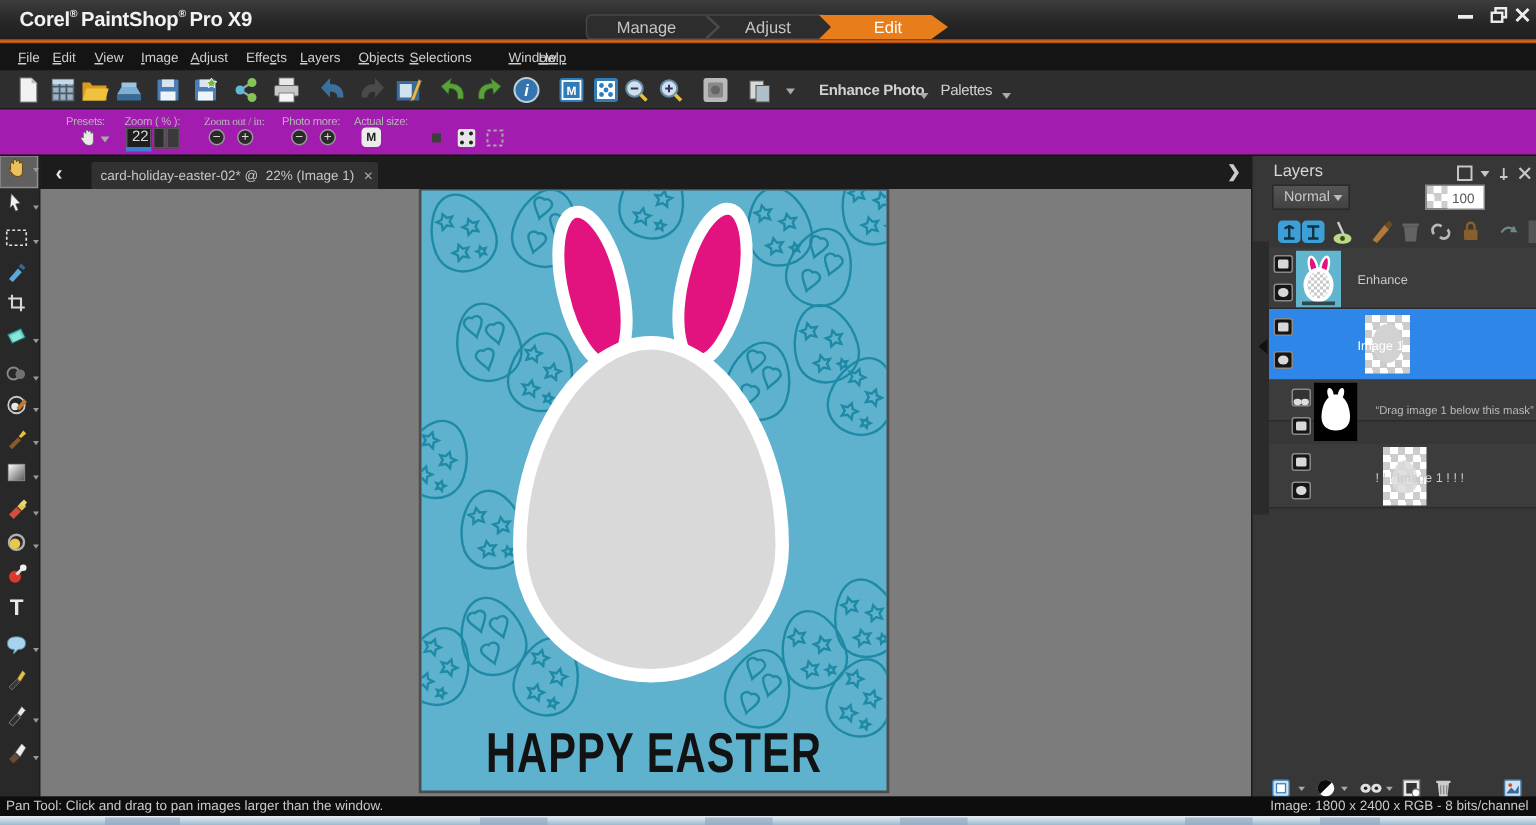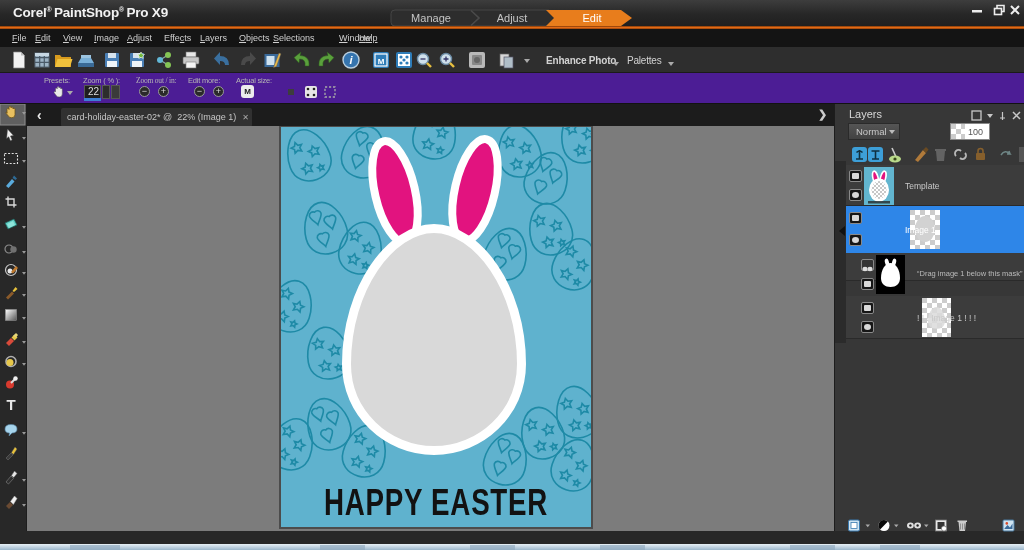--- a/index.html
+++ b/index.html
@@ -10,21 +10,21 @@
 #titletext{left:13px;top:5px;color:#f2f2f2;font-size:13.5px;font-weight:bold;letter-spacing:-0.2px;}
 #titletext sup{font-size:7px;}
 #orangeline{left:0;top:26px;width:1024px;height:3px;background:linear-gradient(#7e3708,#e06a16,#93400a);}
 .winbtn{top:2px;}
 #menubar{left:0;top:29px;width:1024px;height:18px;background:#141414;}
 .menu{position:absolute;top:4px;color:#cfcfcf;font-size:9px;}
 .menu u{text-decoration:underline;}
 #toolbar{left:0;top:47px;width:1024px;height:26px;background:#2e2e2e;border-bottom:1px solid #1b1b1b;}
 .tbtext{position:absolute;top:8px;color:#d2d2d2;font-size:10px;letter-spacing:-0.2px;}
 .ddt{position:absolute;width:0;height:0;border-left:3px solid transparent;border-right:3px solid transparent;border-top:4px solid #aaa;}
-#toolopts{left:0;top:73px;width:1024px;height:31px;background:#4c1d95;border-bottom:1px solid #121212;}
+#toolopts{left:0;top:73px;width:1024px;height:31px;background:#a21caf;border-bottom:1px solid #121212;}
 .tolabel{position:absolute;top:3px;color:#b5b5b5;font-size:7.5px;letter-spacing:-0.2px;white-space:nowrap;}
 .circbtn{position:absolute;top:13px;width:11px;height:11px;border-radius:50%;background:#2a2a2a;border:1px solid #9a9a9a;color:#ddd;font-size:9px;line-height:9px;text-align:center;}
 #leftpanel{left:0;top:104px;width:27px;height:427px;background:#282828;border-right:1px solid #1d1d1d;}
 #tabbar{left:27px;top:104px;width:807px;height:24px;background:#1c1c1c;}
 #doctab{left:61px;top:108px;width:191px;height:19px;background:#313131;border-radius:2px;color:#c6c6c6;font-size:9px;line-height:19px;white-space:nowrap;}
 #canvas{left:27px;top:126px;width:807px;height:405px;background:#7c7c7c;overflow:hidden;}
 #layers{left:834px;top:104px;width:190px;height:427px;background:#373737;border-left:1px solid #1d1d1d;}
 .lrow{position:absolute;left:11px;width:179px;background:#3c3c3c;}
 .chk{background:repeating-conic-gradient(#ffffff 0% 25%, #cccccc 0% 50%) 0 0/10px 10px;margin-left:46px;}
 .sicon{position:absolute;width:13px;height:12px;background:#161616;border:1px solid #8a8a8a;border-radius:2px;}
@@ -169,21 +169,21 @@
     <span class="ddt" style="left:524px;top:12px;"></span>
     <span class="tbtext" style="left:546px;font-weight:bold;">Enhance Photo</span>
     <span class="ddt" style="left:613px;top:15px;"></span>
     <span class="tbtext" style="left:627px;">Palettes</span>
     <span class="ddt" style="left:668px;top:15px;"></span>
   </div>
   <div class="abs" id="toolopts">
     <span class="tolabel" style="left:44px;">Presets:</span>
     <span class="tolabel" style="left:83px;">Zoom ( % ):</span>
     <span class="tolabel" style="left:136px;font-family:Liberation Serif, serif;">Zoom out / in:</span>
-    <span class="tolabel" style="left:188px;">Edit more:</span>
+    <span class="tolabel" style="left:188px;">Photo more:</span>
     <span class="tolabel" style="left:236px;">Actual size:</span>
 
     <svg class="abs" style="left:52px;top:13px;" width="13" height="13" viewBox="0 0 13 13">
         <path d="M3.5 6 L3.5 3 Q3.5 2 4.4 2 Q5.2 2 5.2 3 L5.2 1.6 Q5.2 .6 6.1 .6 Q7 .6 7 1.6 L7 2 Q7 1.2 7.9 1.2 Q8.7 1.2 8.7 2.2 L8.7 3 Q8.7 2.4 9.5 2.4 Q10.3 2.4 10.3 3.4 L10.3 8 Q10.3 11 7.2 11 Q5 11 4.1 9.4 L2.2 6.8 Q1.6 6 2.4 5.5 Q3 5.2 3.5 6 Z" fill="#e8e8e8" stroke="#555" stroke-width=".5"></path>
       </svg>
     <span class="ddt" style="left:67px;top:18px;"></span>
     <div class="abs" style="left:84px;top:12px;width:17px;height:14px;background:#1e1e1e;border:1px solid #565656;color:#ddd;font-size:10px;line-height:12px;padding-left:3px;">22</div>
     <div class="abs" style="left:102px;top:12px;width:8px;height:14px;background:#2c2c2c;border:1px solid #565656;"></div>
     <div class="abs" style="left:111px;top:12px;width:9px;height:14px;background:#3a3a3a;border:1px solid #565656;"></div>
     <div class="abs" style="left:84px;top:25px;width:17px;height:2.5px;background:#3d7fd4;"></div>
@@ -426,21 +426,21 @@
           <g transform="rotate(-14 11.5 11)">
             <ellipse cx="11.5" cy="11" rx="2.6" ry="7" fill="#e2137f" stroke="#fff" stroke-width="1.6"></ellipse>
           </g>
           <g transform="rotate(14 19 11)">
             <ellipse cx="19" cy="11" rx="2.6" ry="7" fill="#e2137f" stroke="#fff" stroke-width="1.6"></ellipse>
           </g>
           <ellipse cx="15" cy="23" rx="10" ry="11.5" fill="#fff"></ellipse>
           <ellipse cx="15" cy="23" rx="7.5" ry="9" fill="url(#mc)"></ellipse>
           <rect x="4" y="34" width="22" height="2.5" fill="#222" opacity=".75"></rect>
         </svg>
-      <span class="ltext" style="left:59px;top:16px;">Template</span>
+      <span class="ltext" style="left:59px;top:16px;">Enhance</span>
     </div>
 
     <div class="lrow" style="top:102px;height:47px;background:#2e86e8;">
       <div class="sicon" style="left:3px;top:6px;">
           <i></i>
         </div>
       <div class="sicon" style="left:3px;top:28px;">
           <i style="border-radius:50%;"></i>
         </div>
       <div class="abs chk" style="left:18px;top:4px;width:30px;height:39px;"><svg width="30" height="39">
@@ -510,20 +510,24 @@
           <rect x="0.5" y="1" width="9.5" height="1.5" fill="#ccc"></rect>
           <path d="M3.5 4 V10 M5.5 4 V10 M7.5 4 V10" stroke="#777" stroke-width=".7"></path>
         </g>
       <g transform="translate(168 3)">
           <rect width="11" height="11" rx="1" fill="#cfe4f2" stroke="#4a7aa0"></rect>
           <path d="M1.5 8.5 l3 -3.5 l2.5 2.5 l2.5 -4 v5.5 h-8 Z" fill="#3a6a9a"></path>
           <circle cx="3.8" cy="3.4" r="1.3" fill="#d84a2a"></circle>
         </g>
     </svg>
   </div>
+  <div class="abs" id="statusbar">
+    <span style="position:absolute;left:4px;">Pan Tool: Click and drag to pan images larger than the window.</span>
+    <span style="position:absolute;right:5px;">Image:  1800 x 2400 x RGB - 8 bits/channel</span>
+  </div>
   <div class="abs" id="taskbar">
     <div class="tseg" style="left:70px;width:50px;"></div>
     <div class="tseg" style="left:320px;width:45px;"></div>
     <div class="tseg" style="left:470px;width:45px;"></div>
     <div class="tseg" style="left:600px;width:45px;"></div>
     <div class="tseg" style="left:790px;width:45px;"></div>
     <div class="tseg" style="left:880px;width:40px;"></div>
   </div>
 </div>
 

